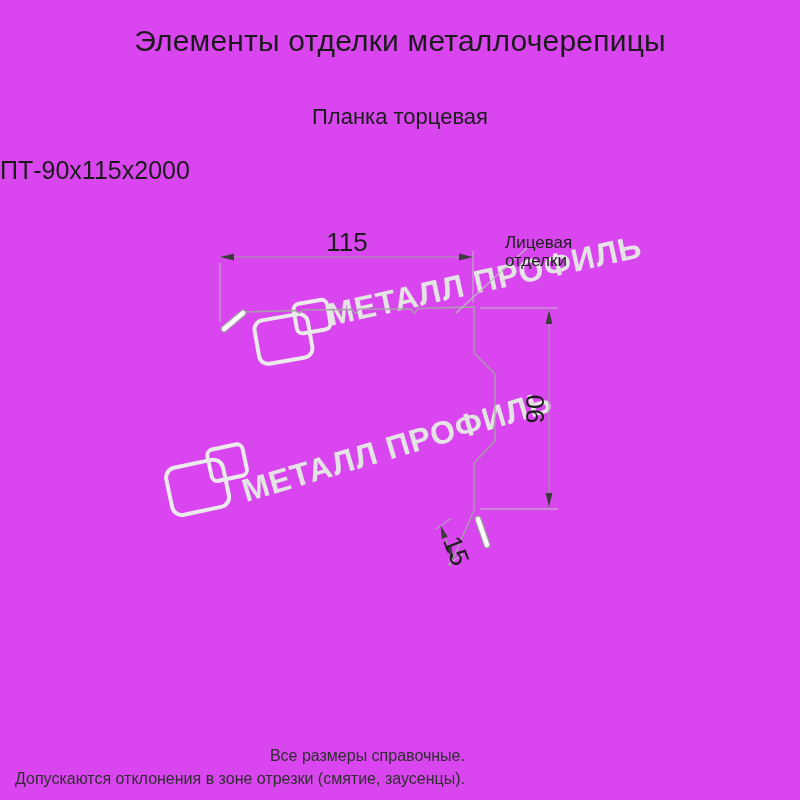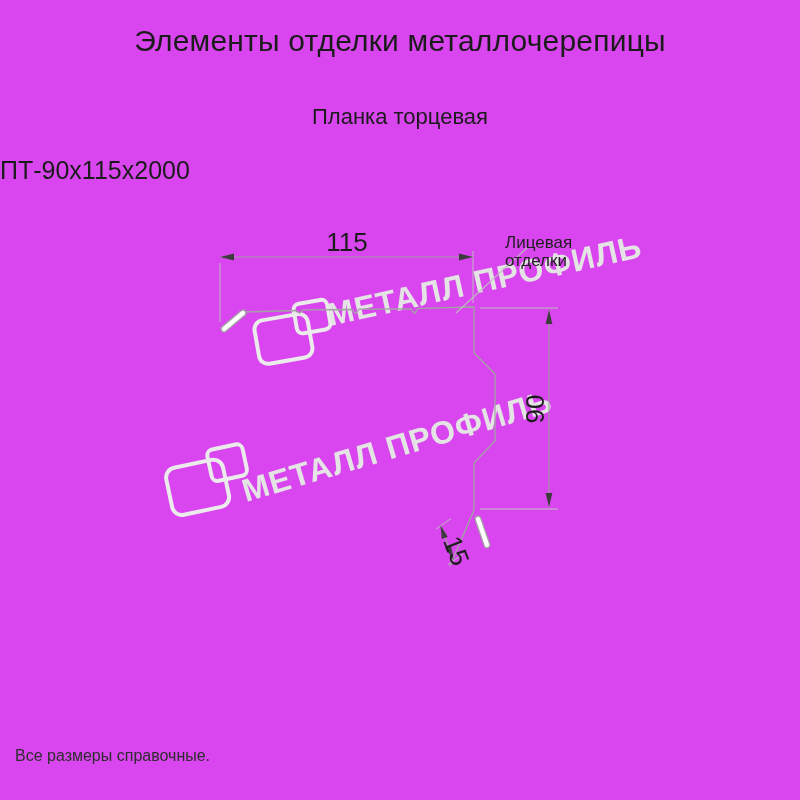--- a/index.html
+++ b/index.html
@@ -103,15 +103,16 @@
     </g>
   </svg>
 
   <div class="face-label">
     <div>Лицевая</div>
     <div>отделки</div>
   </div>
 
   <div class="footer">
     <div>Все размеры справочные.</div>
+    <div>Допускаются отклонения в зоне отрезки (смятие, заусенцы).</div>
   </div>
 
 </div>
 
 </body></html>

